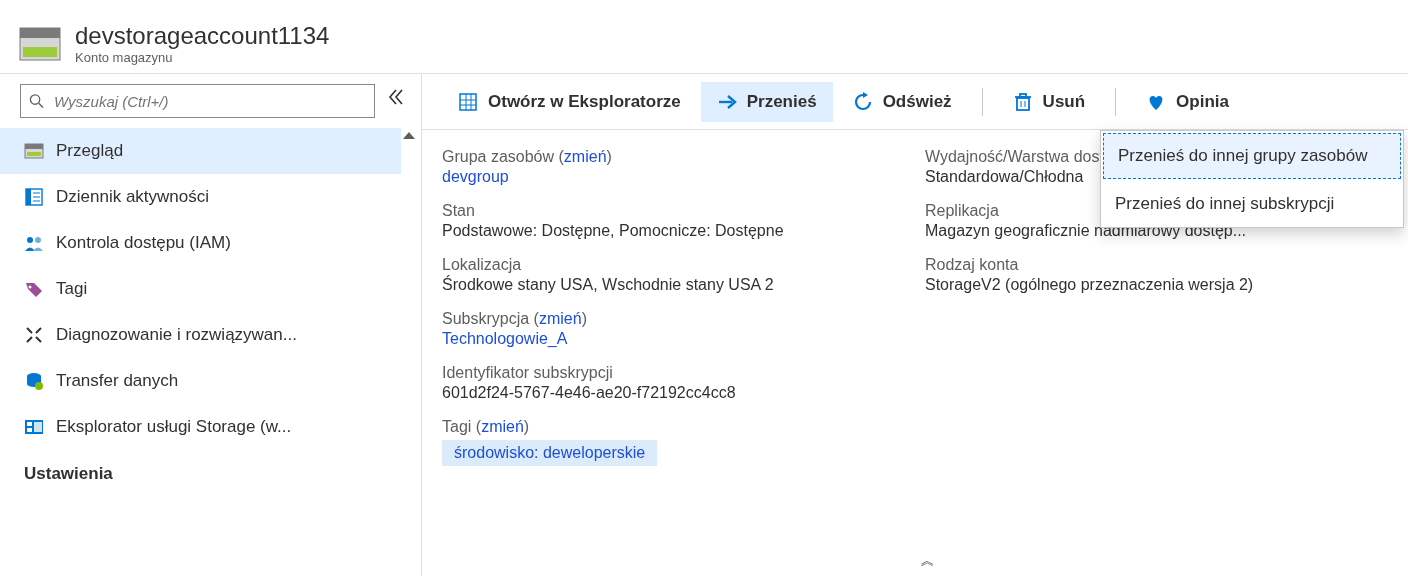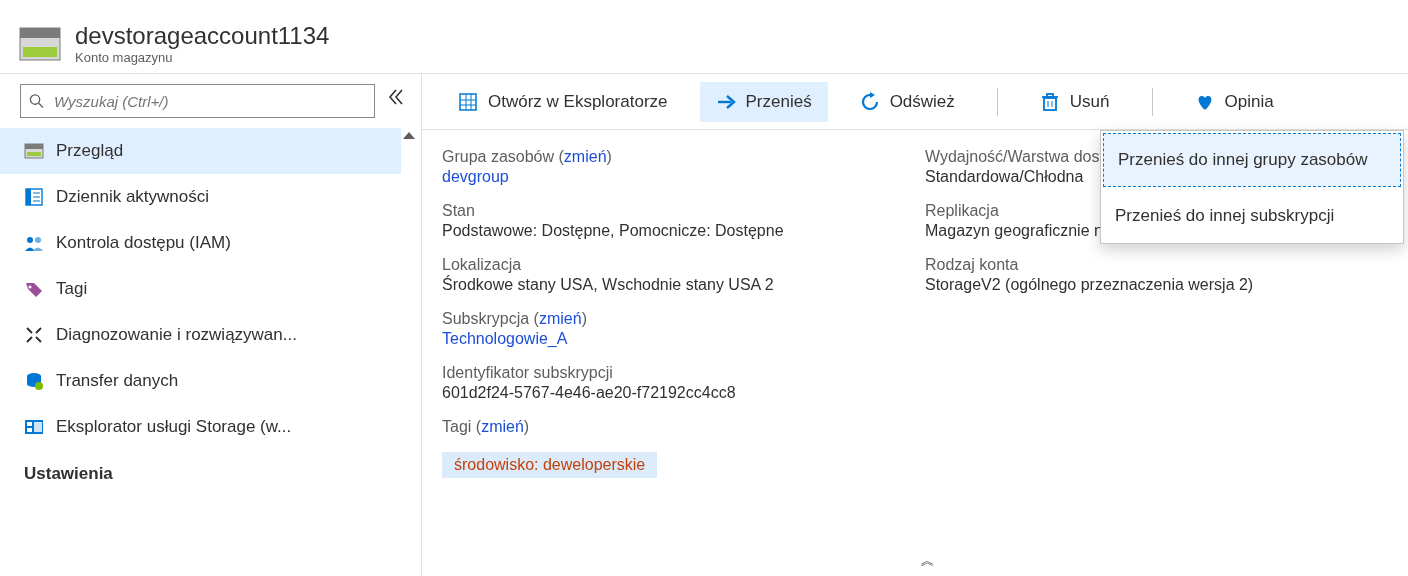--- a/index.html
+++ b/index.html
@@ -27,39 +27,39 @@
   .nav-inner { position: absolute; inset: 0 20px 0 0; overflow-y: hidden; }
   .nav-item { display: flex; align-items: center; height: 46px; padding-left: 24px; font-size: 17px; color: #323130; cursor: pointer; white-space: nowrap; overflow: hidden; text-overflow: ellipsis; }
   .nav-item.selected { background: #e0efff; }
   .nav-item .nicon { width: 20px; height: 20px; margin-right: 12px; flex-shrink: 0; }
   .nav-heading { font-weight: 600; font-size: 17px; padding: 14px 0 8px 24px; color: #323130; }
   .scroll-arrow { position: absolute; right: 4px; width: 16px; height: 16px; color: #605e5c; }
   .scroll-arrow.up { top: 0; }
 
   
   .content { flex: 1; display: flex; flex-direction: column; position: relative; min-width: 0; }
-  .toolbar { display: flex; align-items: center; height: 56px; padding: 0 20px; gap: 16px; border-bottom: 1px solid #e1dfdd; }
+  .toolbar { display: flex; align-items: center; height: 56px; padding: 0 20px; gap: 4px; border-bottom: 1px solid #e1dfdd; font-weight: bold; }
   .tbtn { display: flex; align-items: center; height: 40px; padding: 0 16px; font-size: 17px; color: #323130; cursor: pointer; }
   .tbtn.active { background: #e0efff; }
   .tbtn .ticon { width: 20px; height: 20px; margin-right: 10px; }
   .tsep { width: 1px; height: 28px; background: #c8c6c4; margin: 0 10px; }
 
   .details { flex: 1; display: flex; padding: 18px 20px 8px 20px; gap: 20px; min-height: 0; position: relative; }
   .col { flex: 1; min-width: 0; }
   .field { margin-bottom: 16px; }
   .field .label { font-size: 16px; color: #605e5c; }
   .field .label .chg { color: #1d4ed8; cursor: pointer; }
   .field .value { font-size: 16px; color: #323130; margin-top: 2px;}
   .field .value.link { color: #1d4ed8; cursor: pointer; }
-  .tagchip { display: inline-block; background: #dcebfa; padding: 4px 12px; font-size: 16px; color: #c2410c; margin-top: 16px; cursor: pointer; }
+  .tagchip { display: inline-block; background: #dcebfa; padding: 4px 12px; font-size: 16px; color: #1d4ed8; margin-top: 4px; cursor: pointer; }
   .expand-caret { position: absolute; bottom: 6px; right: 48%; font-size: 14px; color: #605e5c; cursor: pointer; }
 
   
   .move-menu { position: absolute; top: 56px; left: 678px; width: 304px; background: #fff; border: 1px solid #c8c6c4; box-shadow: 0 6px 14px rgba(0,0,0,.18); z-index: 10; }
-  .move-menu .mitem { height: 54px; display: flex; align-items: center; padding: 0 14px; font-size: 17px; color: #323130; cursor: pointer; }
+  .move-menu .mitem { height: 46px; display: flex; align-items: center; padding: 0 14px; font-size: 17px; color: #323130; cursor: pointer; }
   .move-menu .mitem.sel { background: #e9f3ff; border: 1px dashed #0078d4; margin: 2px; }
 </style>
 </head>
 <body>
 
 <div class="root">
 
   <div class="header">
     <svg class="res-icon" viewBox="0 0 42 34">
       <rect x="1" y="1" width="40" height="32" fill="#d7d7d7" stroke="#7a7a7a"></rect>

